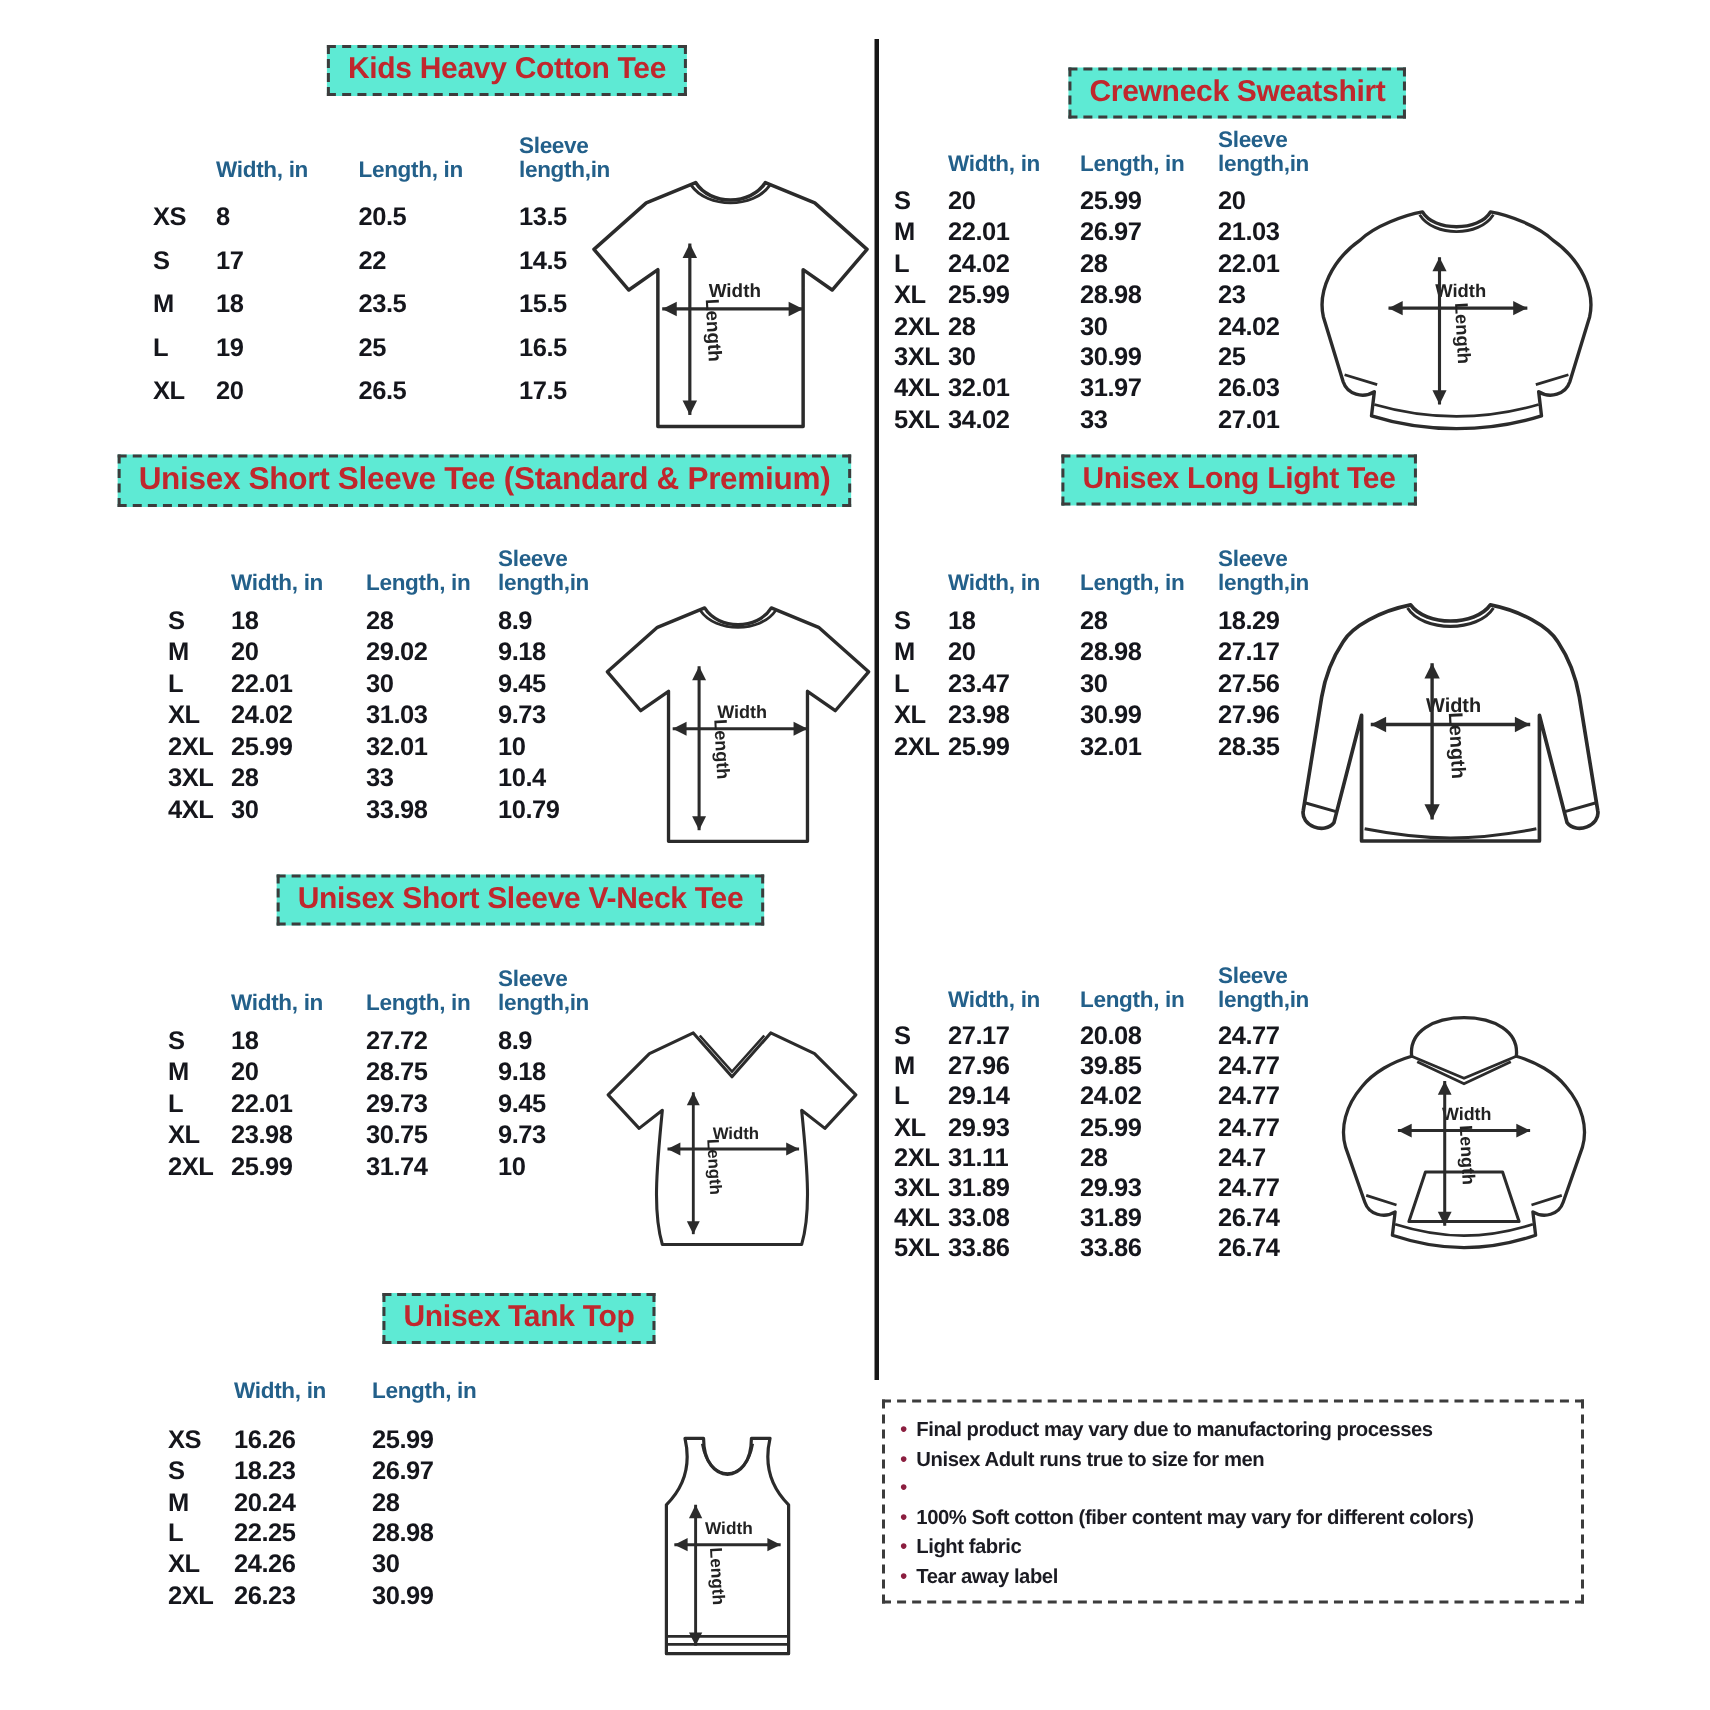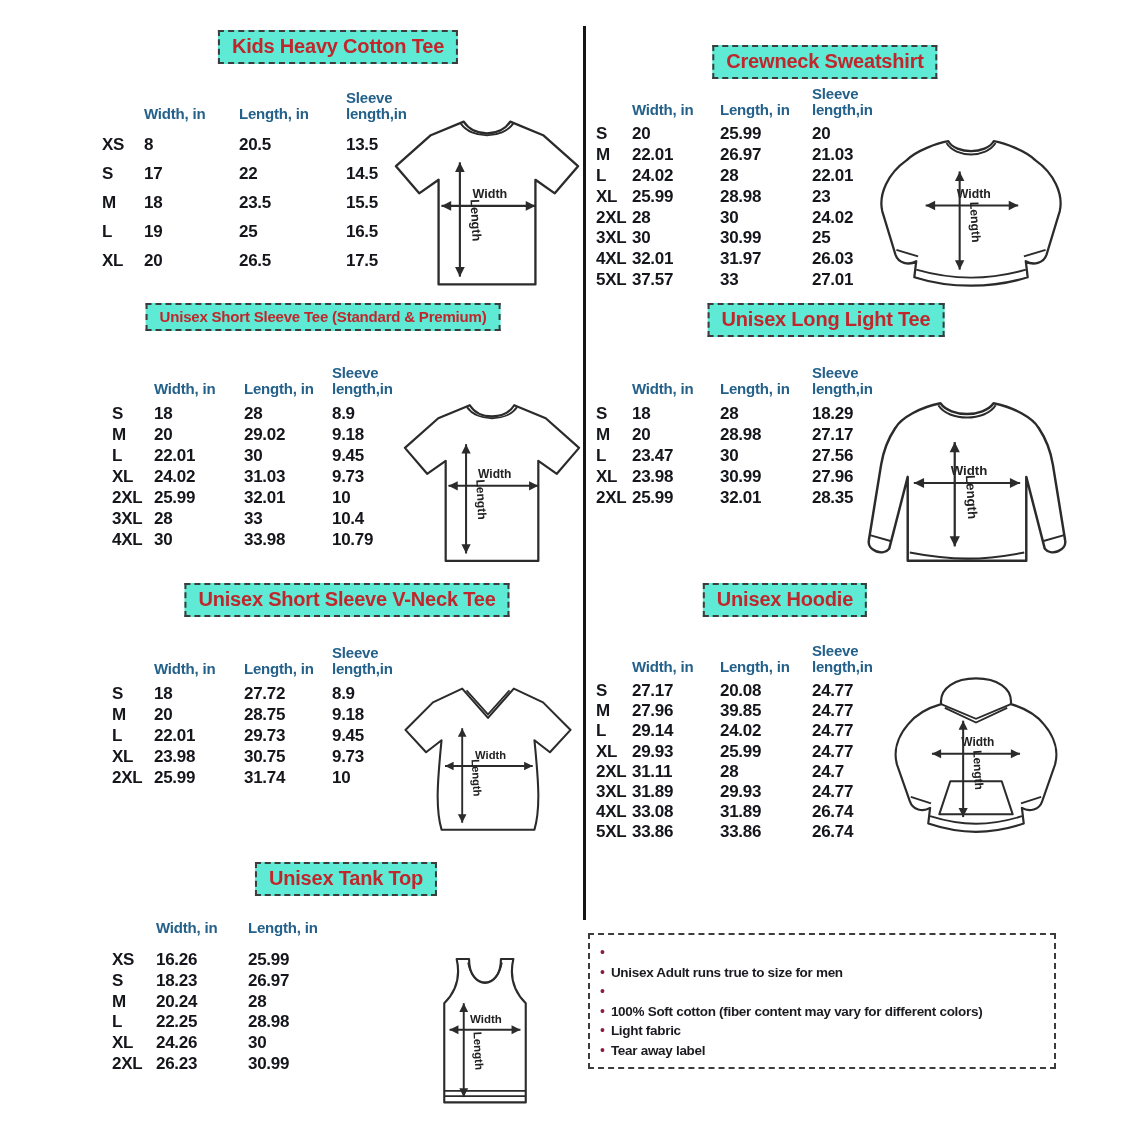--- a/index.html
+++ b/index.html
@@ -18,21 +18,21 @@
   .s-hood {left:590px;top:583px;width:500px;height:280px;--cols:36px 88px 92px 86px;--rh:20.2px;}
   .s-tank {left:80px; top:862px;width:505px;height:270px;--cols:44px 92px 96px;--rh:20.7px;}
 
   .title-box{
     position:absolute;top:0;transform:translateX(-50%);
     border:2px dashed #3c3c3c;padding:3px 12px 4px 12px;background:#5eead4;
     color:#c0272d;font-weight:bold;font-size:20px;white-space:nowrap;letter-spacing:-0.2px;
   }
   .s-kids  .title-box{left:258px;}
   .s-crew  .title-box{left:235px;margin-top:15px;}
-  .s-std   .title-box{left:243px;font-size:15px;}
+  .s-std   .title-box{left:243px;font-size:21px;}
   .s-long  .title-box{left:236px;}
   .s-vneck .title-box{left:267px;}
   .s-hood  .title-box{left:195px;}
   .s-tank  .title-box{left:266px;}
 
   .tbl{position:absolute;}
   .s-kids  .tbl{left:22px;top:50px;}
   .s-crew  .tbl{left:6px; top:46px;}
   .s-std   .tbl{left:32px;top:52px;}
   .s-long  .tbl{left:6px; top:52px;}
@@ -198,21 +198,21 @@
 
           <div class="row">
             <span class="cell">4XL</span>
             <span class="cell">32.01</span>
             <span class="cell">31.97</span>
             <span class="cell">26.03</span>
           </div>
 
           <div class="row">
             <span class="cell">5XL</span>
-            <span class="cell">37.57</span>
+            <span class="cell">34.02</span>
             <span class="cell">33</span>
             <span class="cell">27.01</span>
           </div>
         </div>
     </div>
     <svg class="garment" viewBox="0 0 220 180">
       <path d="M86,14 C74,16 52,24 42,34 C22,48 12,70 16,88 L30,134 C33,143 44,146 52,141 L50,158 C88,170 132,170 170,158 L168,141 C176,146 187,143 190,134 L204,88 C208,70 198,48 178,34 C168,24 146,16 134,14 C126,28 94,28 86,14 Z" fill="#ffffff" stroke="#2b2b2b" stroke-width="2.4" stroke-linejoin="round"></path>
       <path d="M84,16 C94,32 126,32 136,16" fill="none" stroke="#2b2b2b" stroke-width="2"></path>
       <path d="M31,129 L54,136 M189,129 L166,136" fill="none" stroke="#2b2b2b" stroke-width="2"></path>
       <path d="M52,150 C90,161 130,161 168,150" fill="none" stroke="#2b2b2b" stroke-width="2"></path>
@@ -436,21 +436,20 @@
       <g>
         <line x1="70" y1="58" x2="70" y2="168" stroke="#2b2b2b" stroke-width="2.2"></line>
         <polygon points="70,58 65,68 75,68" fill="#2b2b2b"></polygon>
         <polygon points="70,168 65,158 75,158" fill="#2b2b2b"></polygon>
         <text x="82" y="116" text-anchor="middle" transform="rotate(87 82 116)">Length</text>
       </g>
     </svg>
   </section>
 
   <section class="sec s-hood">
-    <div class="title-box"><span>Unisex Hoodie</span></div>
     <div class="tbl">
       <div class="hrow">
         <span class="hcell"></span>
         <span class="hcell">Width, in</span>
         <span class="hcell">Length, in</span>
         <span class="hcell sleeve">Sleeve length,in</span>
       </div>
       <div class="rows">
 
           <div class="row">
@@ -595,20 +594,21 @@
         <text x="58" y="112" text-anchor="middle" transform="rotate(87 58 112)">Length</text>
       </g>
     </svg>
   </section>
 
   <div class="notes">
     <div>
 
         <div class="note">
           <span class="bullet">•</span>
+          <span class="note-text">Final product may vary due to manufactoring processes</span>
         </div>
 
         <div class="note">
           <span class="bullet">•</span>
           <span class="note-text">Unisex Adult runs true to size for men</span>
         </div>
 
         <div class="note">
           <span class="bullet">•</span>
         </div>

